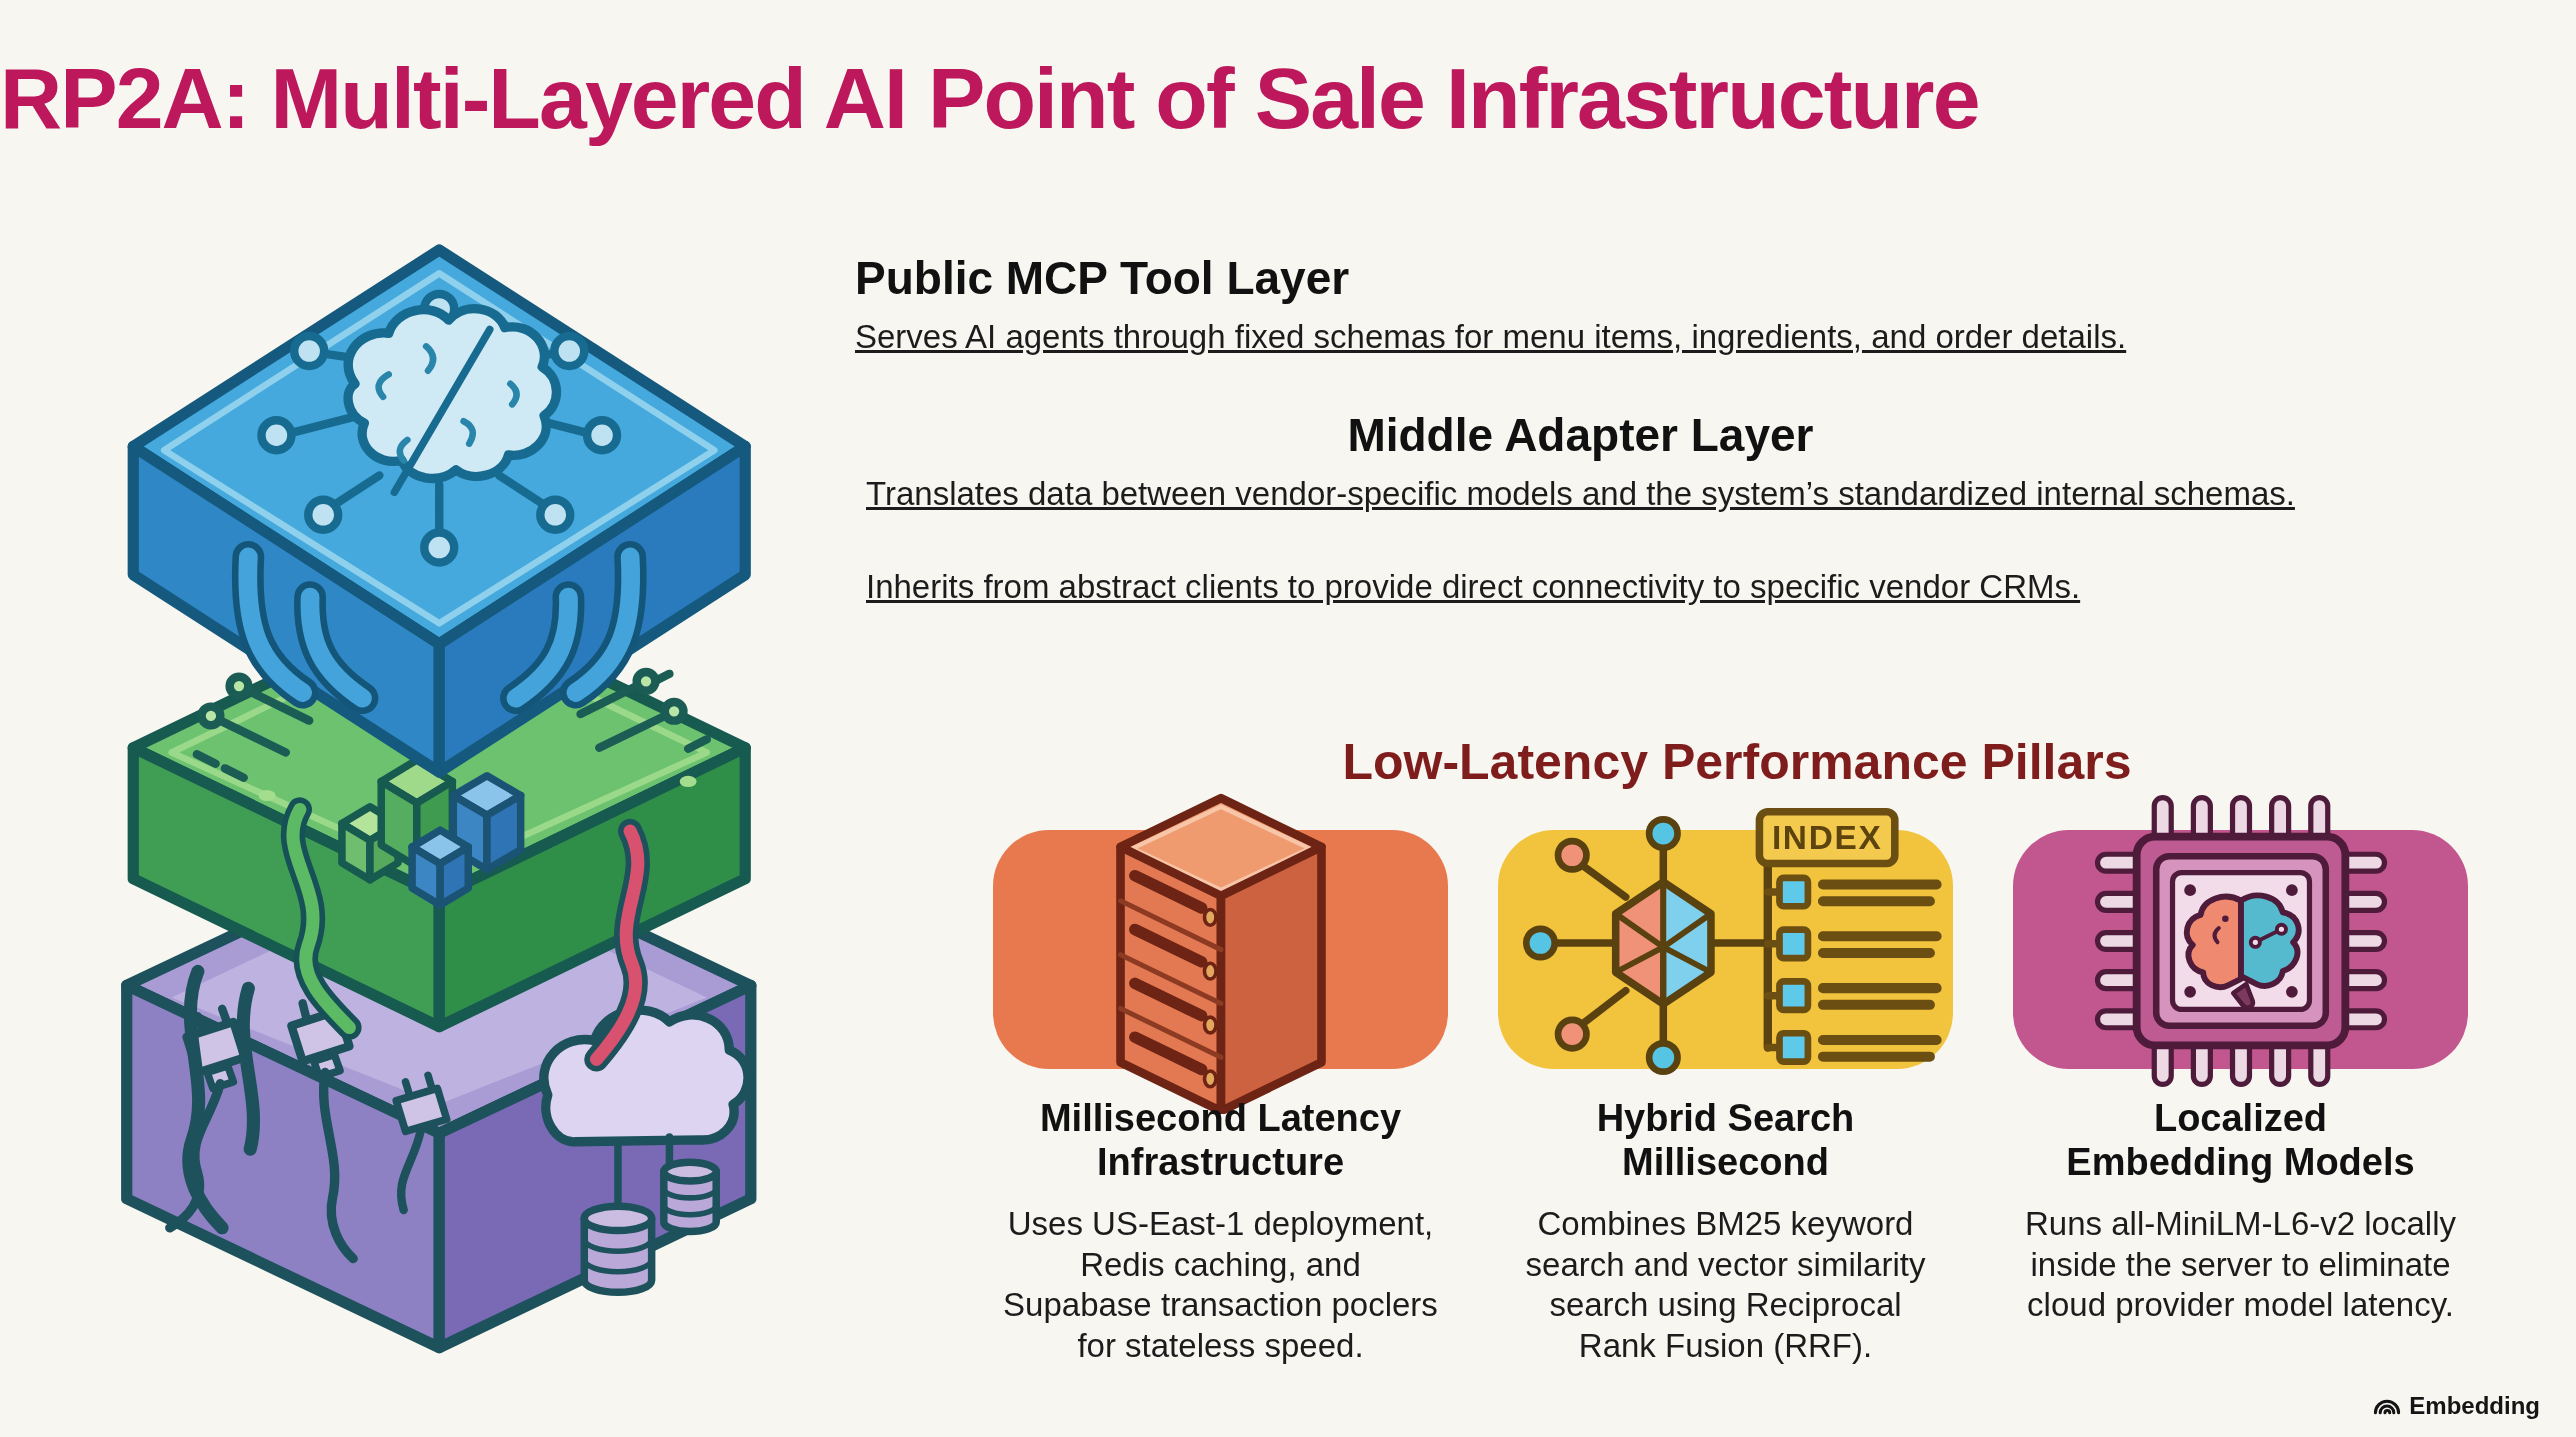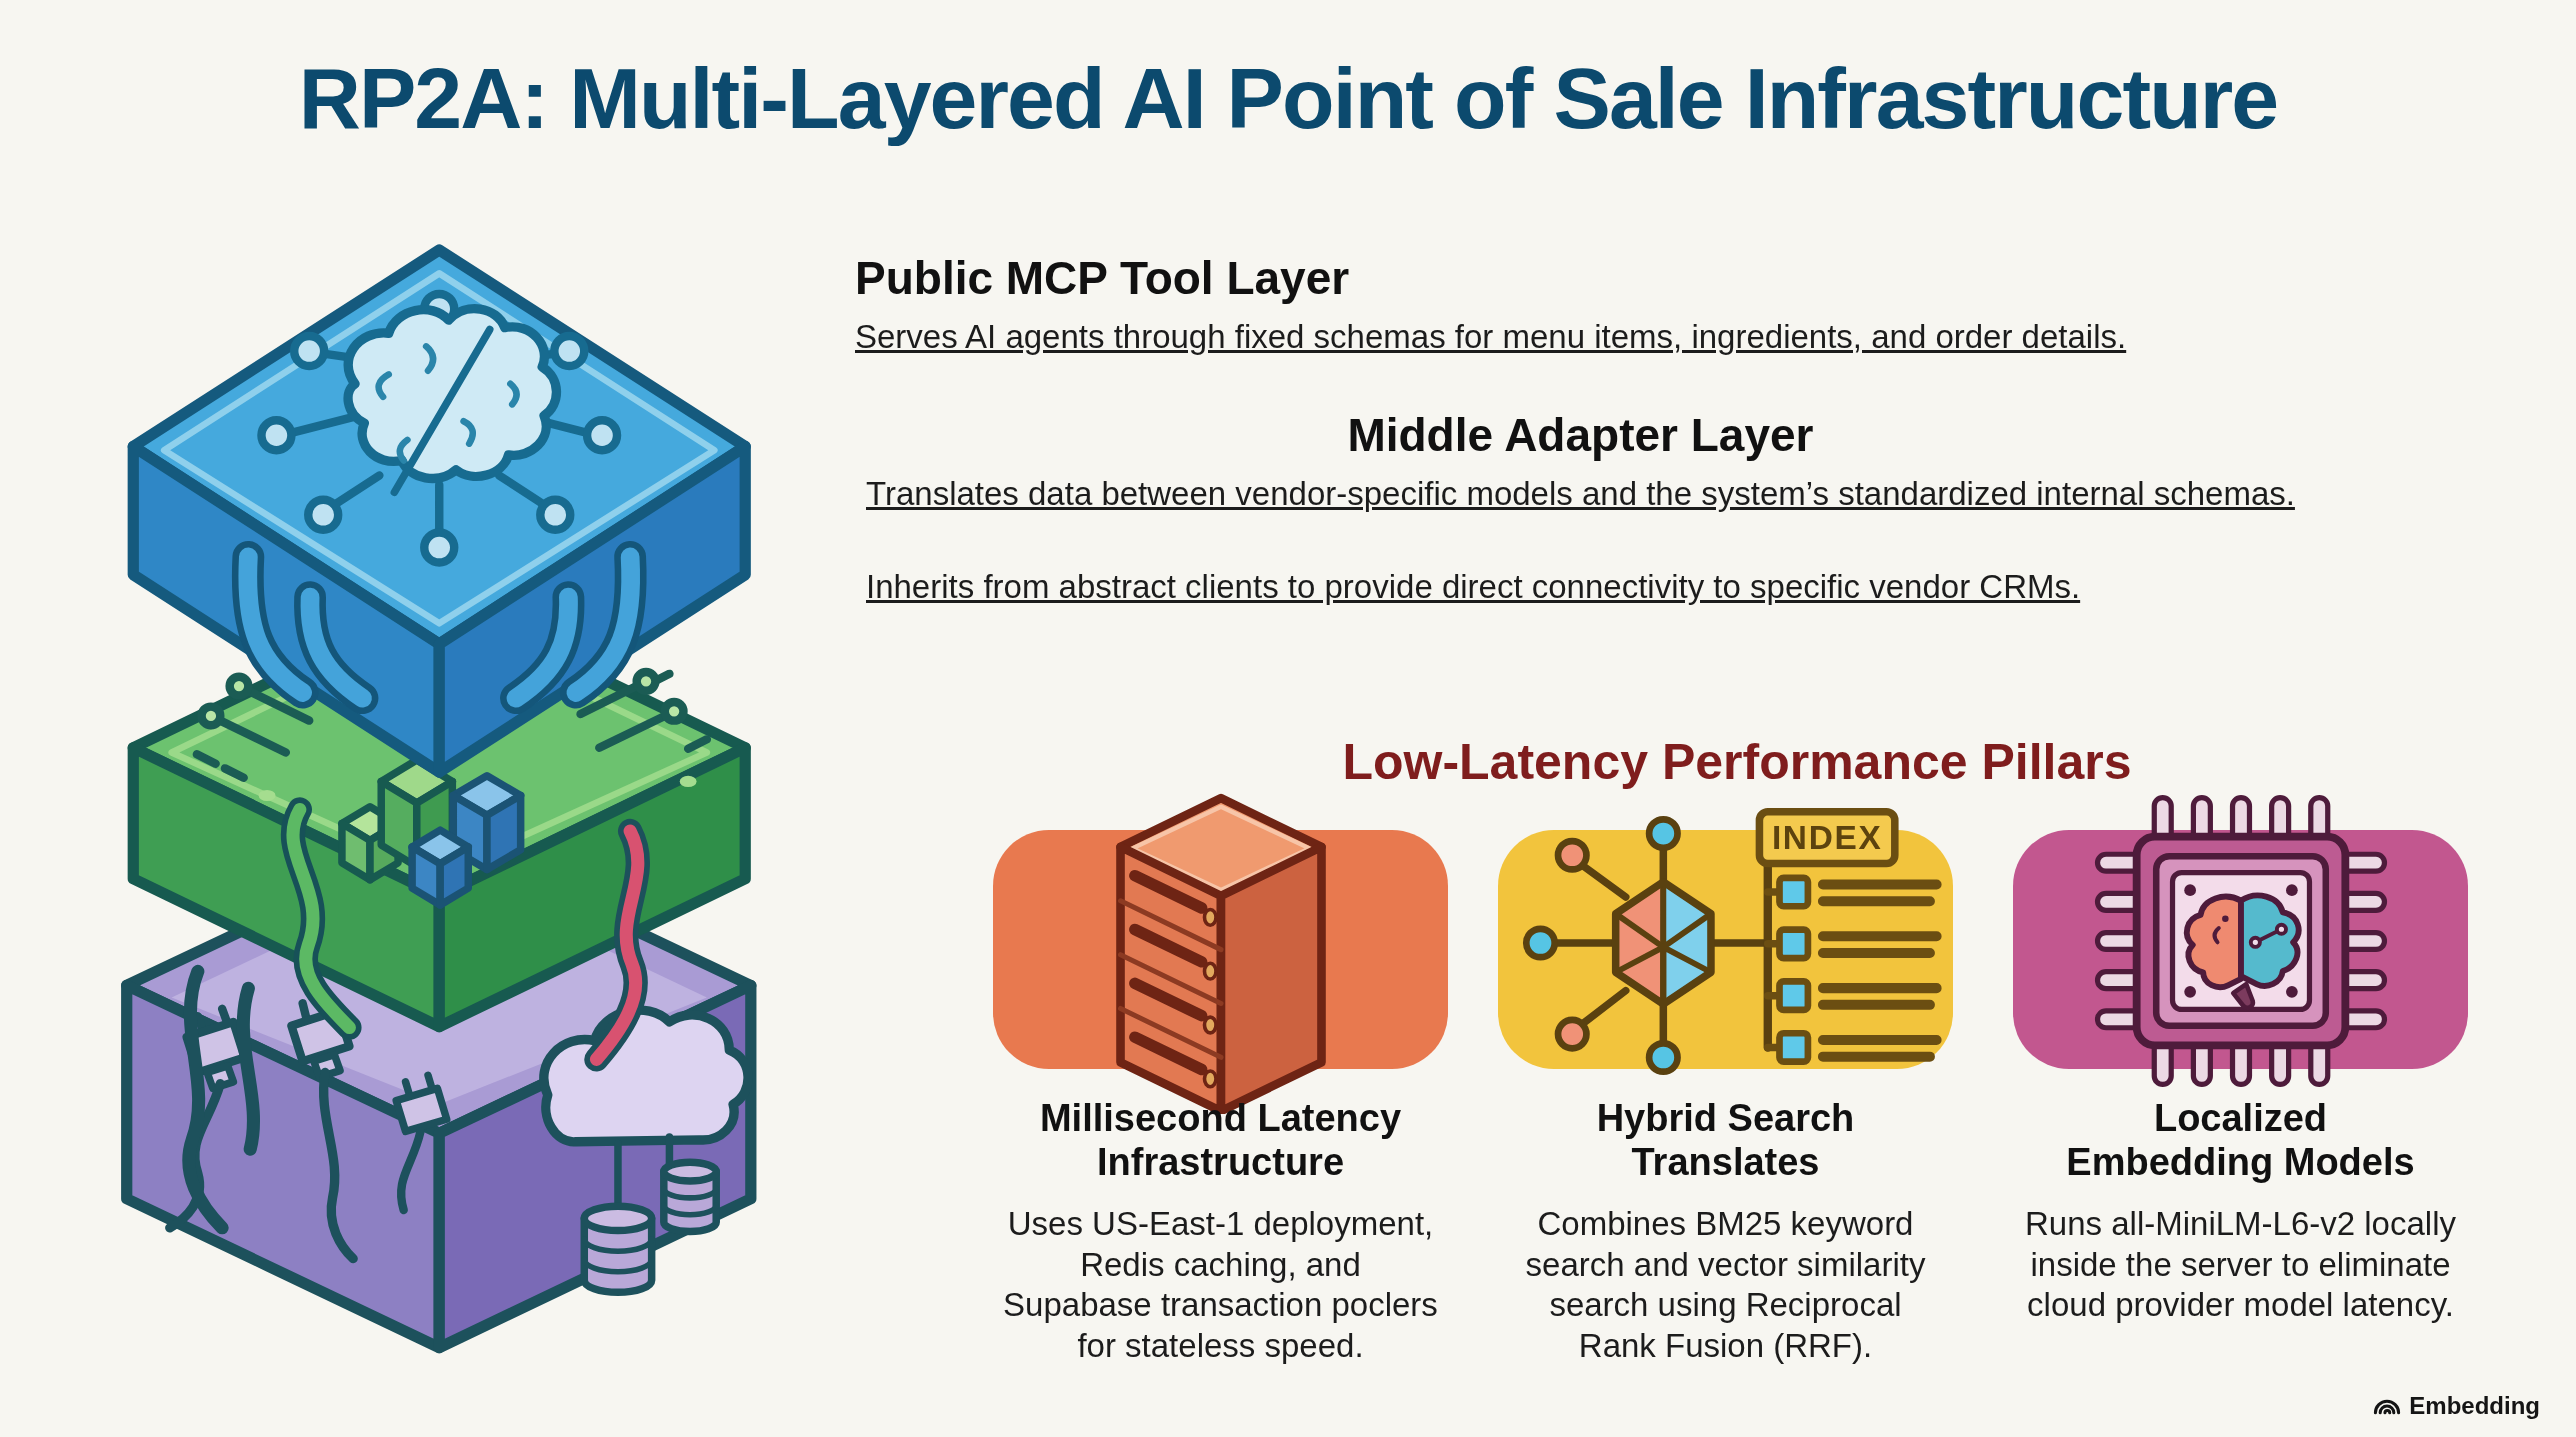--- a/index.html
+++ b/index.html
@@ -1,20 +1,20 @@
 <!DOCTYPE html>
 <html style="font-size:15px"><head>
 <meta charset="utf-8">
 <style>
   html,body{margin:0;padding:0;}
   body{font-family:"Liberation Sans","DejaVu Sans",sans-serif;}
   .canvas{position:relative;width:2576px;height:1438px;overflow:hidden;background:#F7F6F1;}
 
-  .page-title{position:absolute;top:49px;left:0;width:100%;margin:0;text-align:center;
-    font-size:86px;font-weight:800;letter-spacing:-1.9px;color:#0c4a6e;}
+  .page-title{position:absolute;top:49px;left:0;width:100%;margin:0;
+    font-size:86px;font-weight:800;letter-spacing:-1.9px;color:#be185d;}
 
   .stack-illustration{position:absolute;left:108px;top:234px;width:655px;height:1123px;}
 
   .sec{position:absolute;white-space:nowrap;}
   .sec h2{margin:0 0 13px 0;font-size:46px;font-weight:800;color:#111;}
   .sec p{margin:0;font-size:33px;color:#1C1C1C;text-decoration:underline;}
   .sec-1{left:855px;top:251px;}
   .sec-2{left:866px;top:408px;text-align:center;}
   .sec-3{left:866px;top:568px;}
 
@@ -249,21 +249,21 @@
           <rect x="344" y="87" width="34" height="34" rx="5" fill="#5FC9E9" stroke-width="8"></rect>
           <rect x="344" y="149" width="34" height="34" rx="5" fill="#5FC9E9" stroke-width="8"></rect>
           <rect x="344" y="211" width="34" height="34" rx="5" fill="#5FC9E9" stroke-width="8"></rect>
           <rect x="344" y="273" width="34" height="34" rx="5" fill="#5FC9E9" stroke-width="8"></rect>
           <path d="M396,95 L532,95 M396,115 L524,115 M396,157 L532,157 M396,177 L524,177 M396,219 L532,219 M396,239 L524,239 M396,281 L532,281 M396,301 L524,301" stroke-width="12"></path>
         </g>
       </g>
     </svg>
     <div class="pillar-title">
       <span>Hybrid Search</span>
-      <span>Translates</span>
+      <span>Millisecond</span>
     </div>
     <p class="pillar-desc">Combines BM25 keyword search and vector similarity search using Reciprocal Rank Fusion (RRF).</p>
   </div>
 
   <div class="pillar pillar-3">
     <div class="pillar-bg" style="background-color: rgb(194, 87, 143);"></div>
     <svg class="pillar-icon icon-chip" viewBox="0 0 460 460">
       <g stroke-linejoin="round" stroke-linecap="round">
 
         <g fill="#ECD9E4" stroke="#4E1B3B" stroke-width="8">

